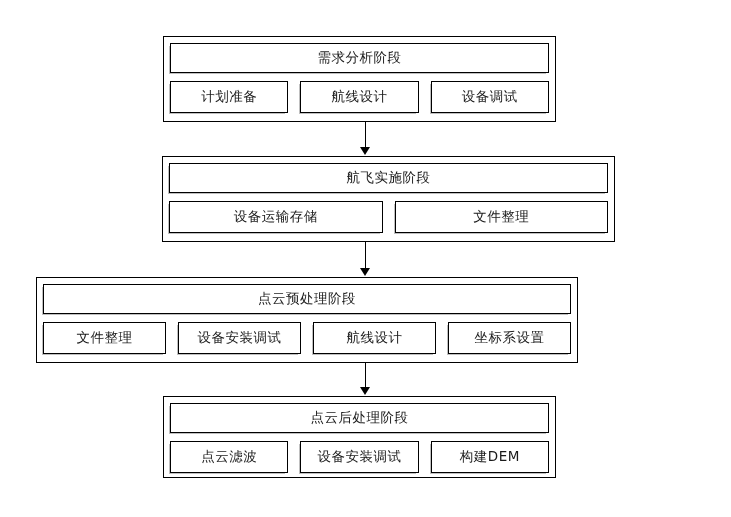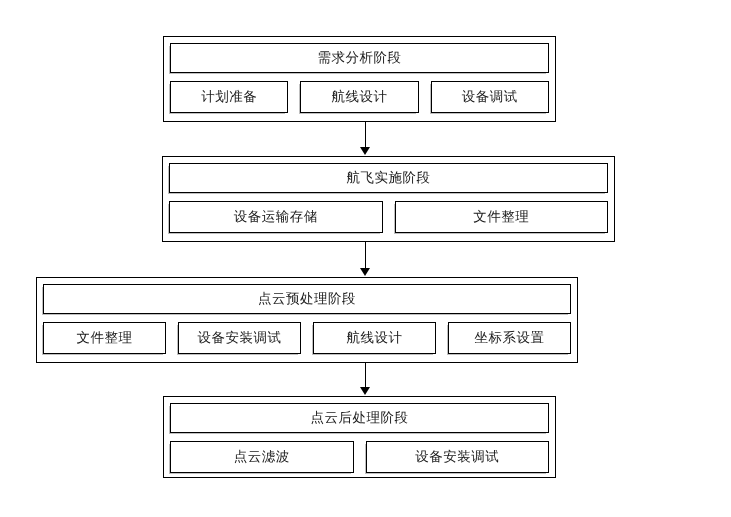--- a/index.html
+++ b/index.html
@@ -139,16 +139,17 @@
   <div class="connector" style="left:360px; top:363px; height:33px;">
     <div class="conn-line" style="height:25px;"></div>
     <div class="conn-head" style="top:24px;"></div>
   </div>
 
   <div class="stage" style="left:163px; top:396px; width:393px; height:82px;">
     <div class="stage-title">点云后处理阶段</div>
     <div class="step-row">
       <div class="step-box">点云滤波</div>
       <div class="step-box">设备安装调试</div>
+      <div class="step-box">构建DEM</div>
     </div>
   </div>
 
 </div>
 
 </body></html>

